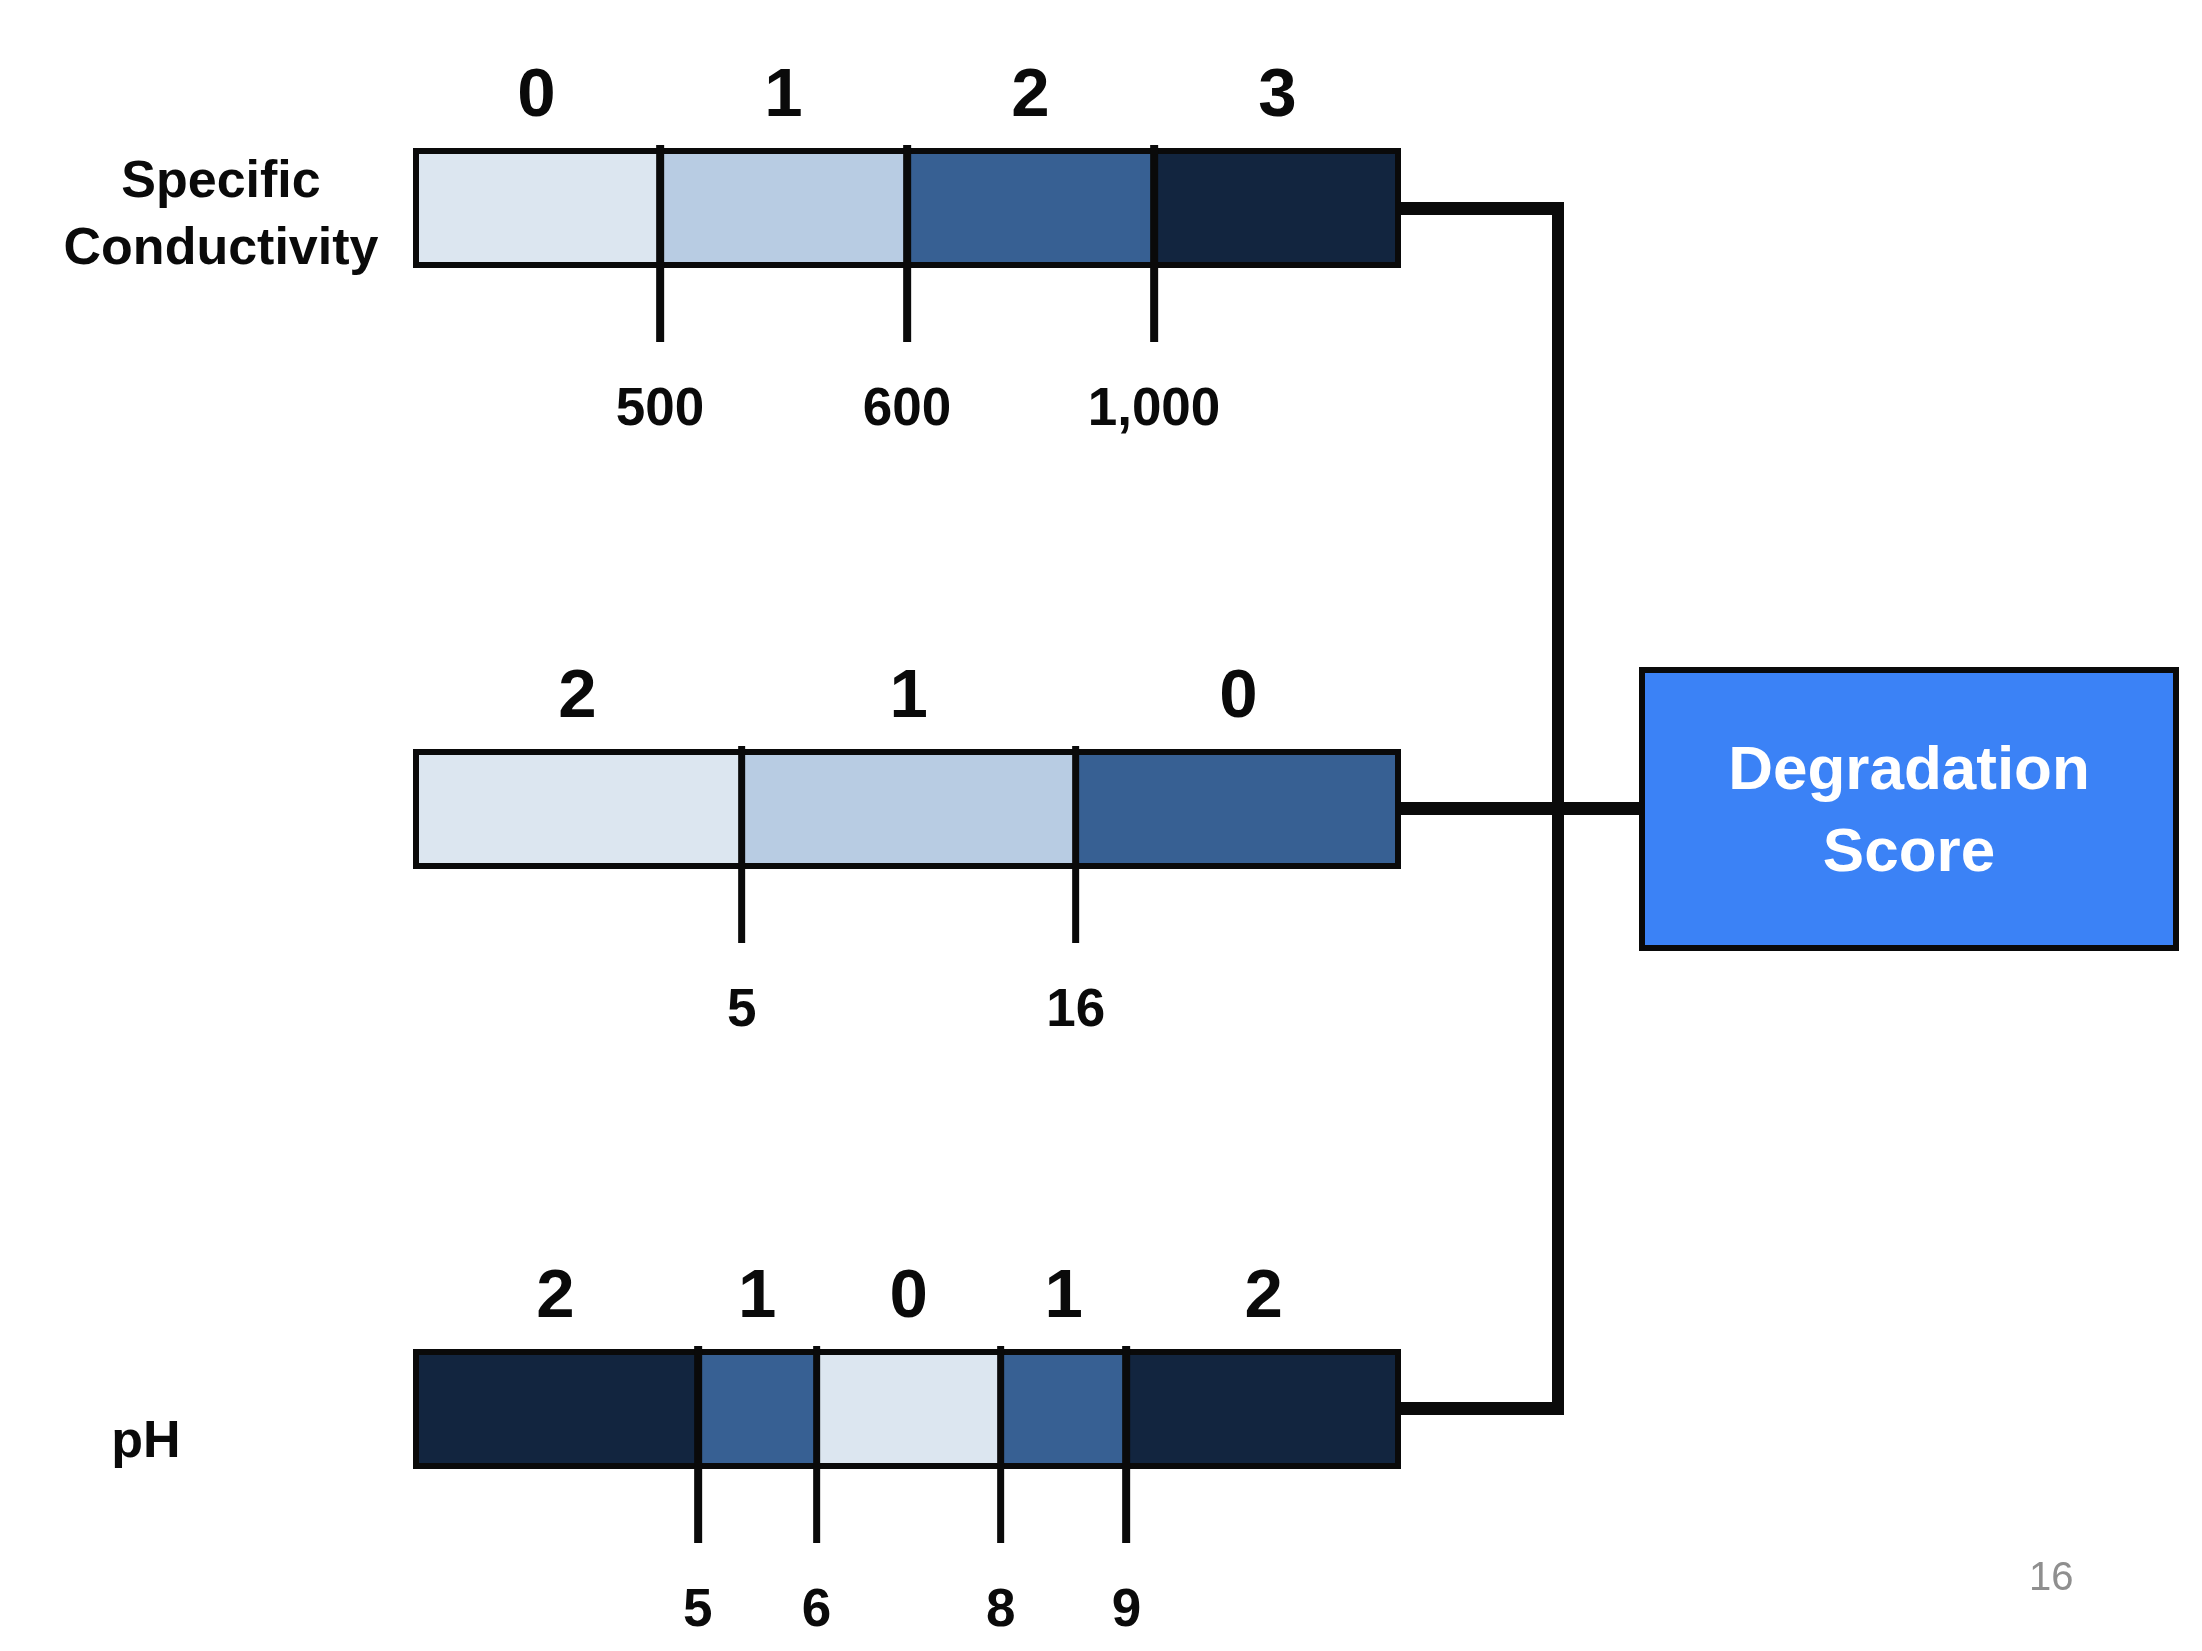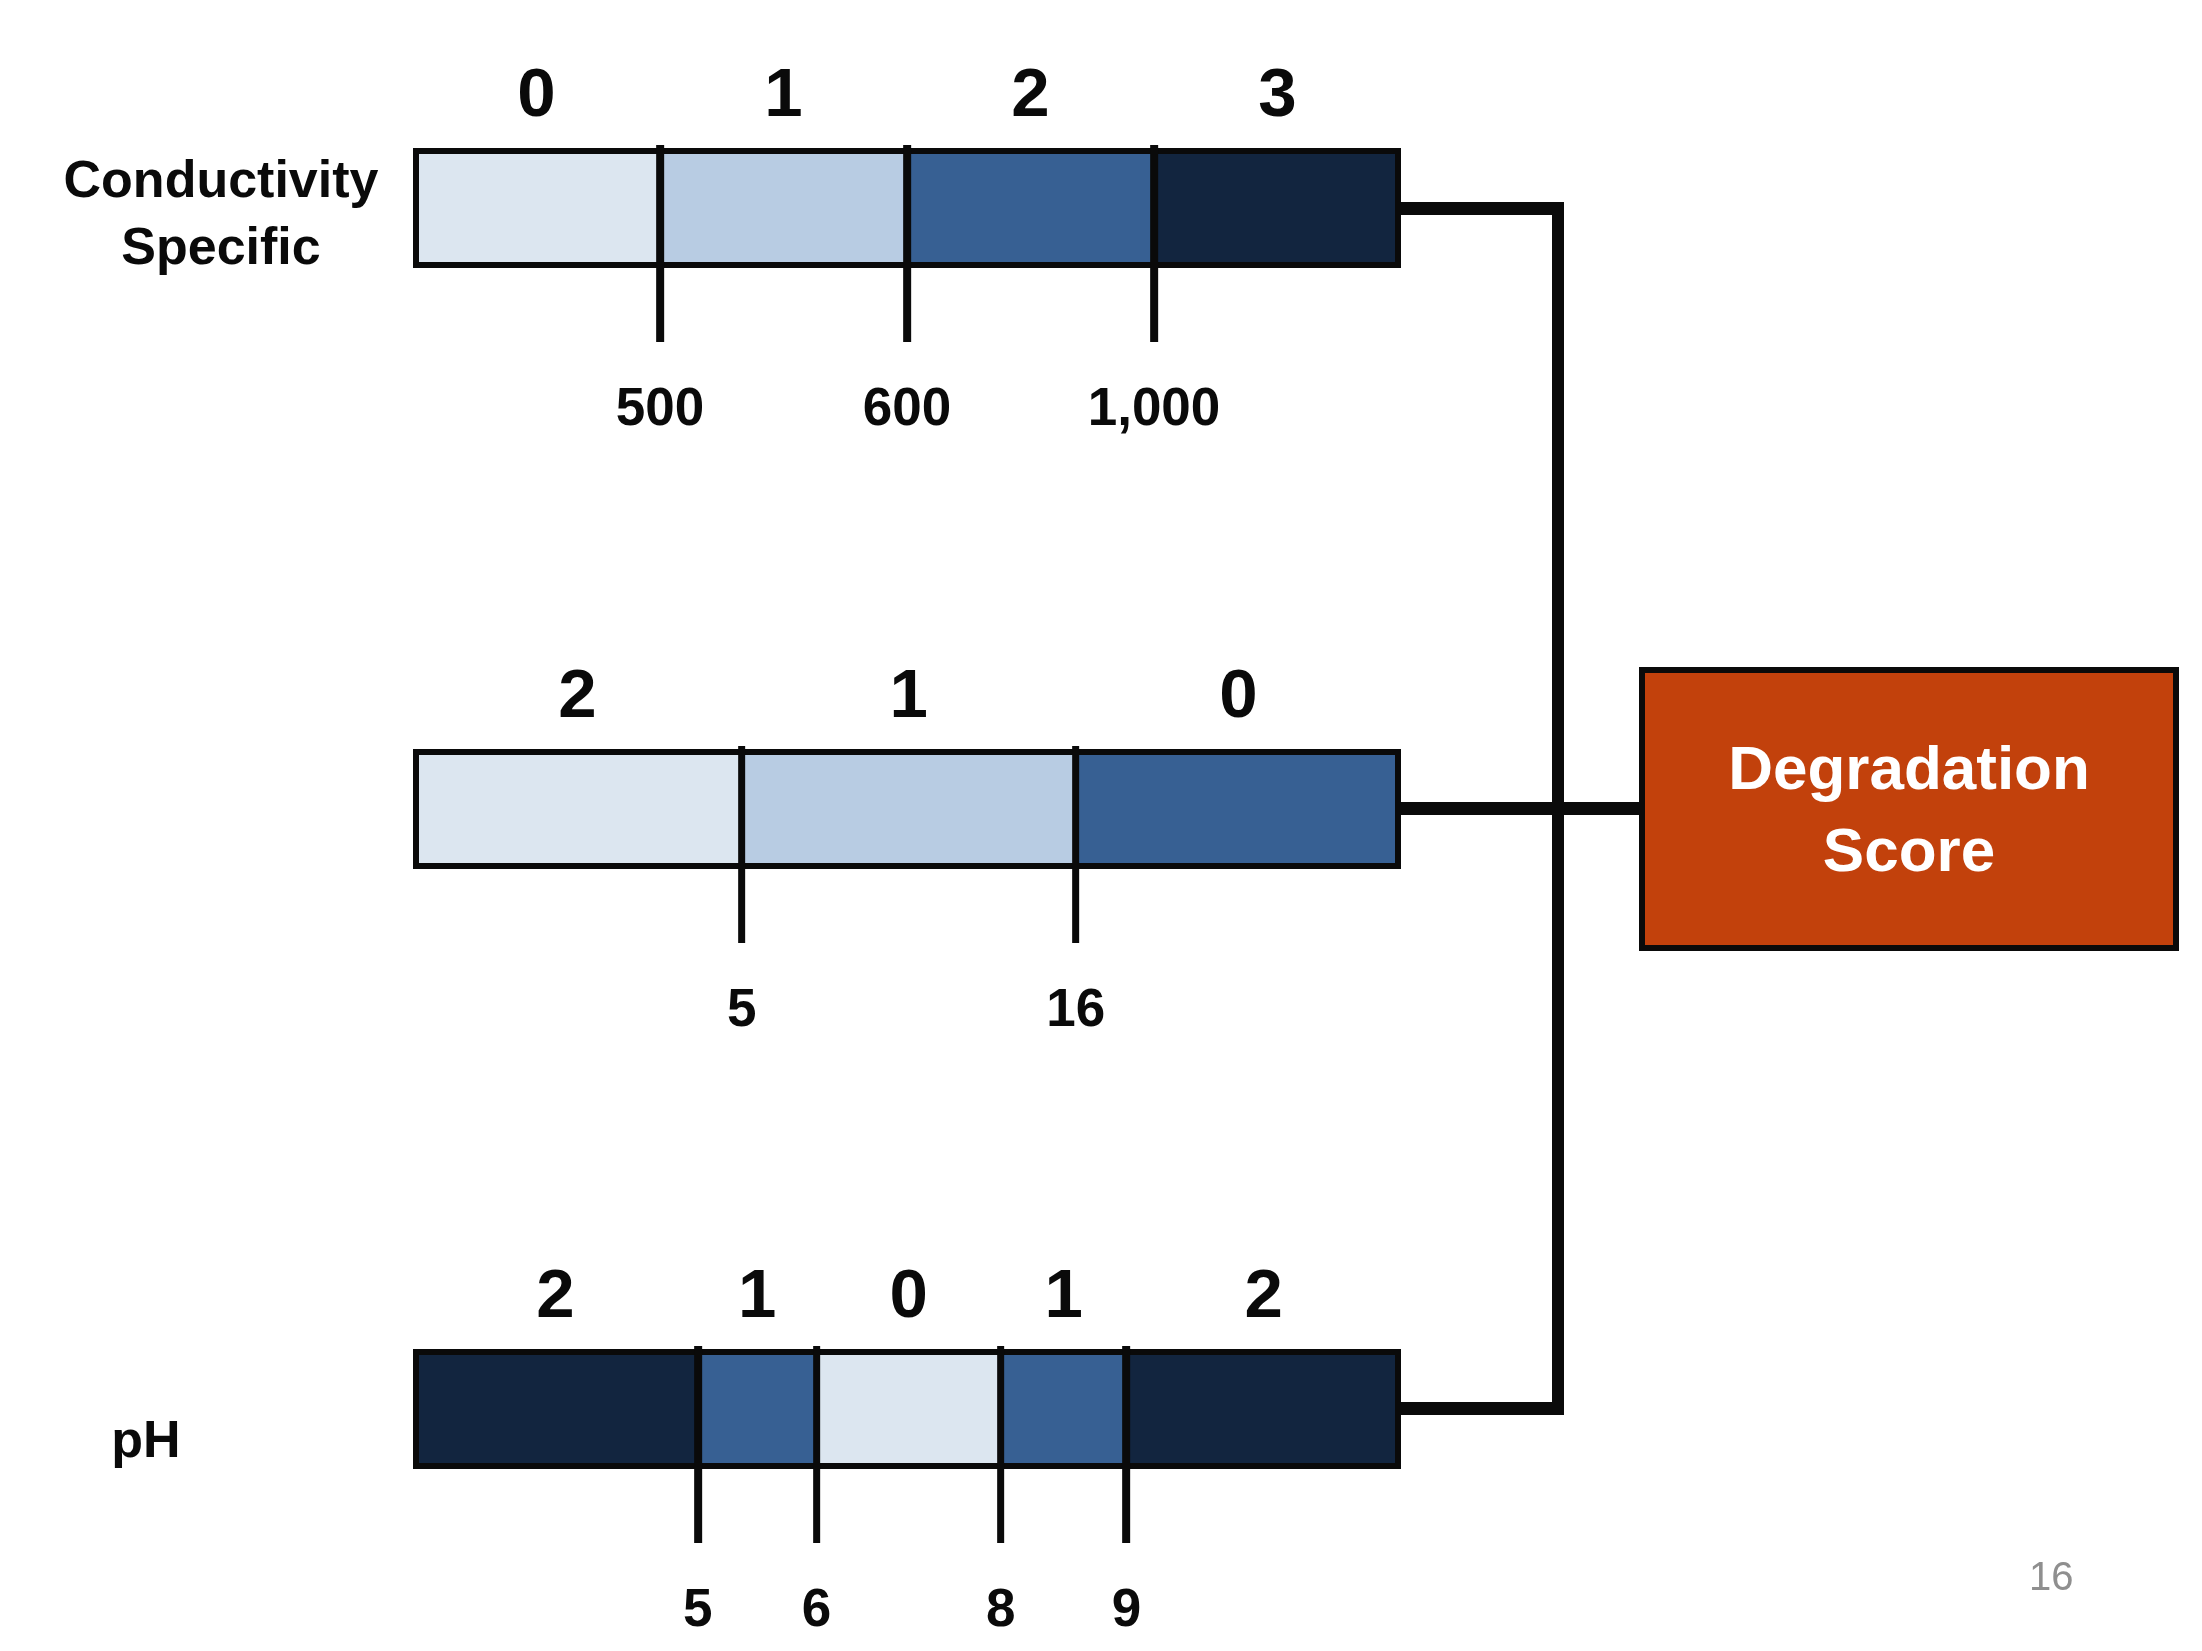--- a/index.html
+++ b/index.html
@@ -116,22 +116,22 @@
     color: #8f8f8f;
     font-weight: 400;
   }
 </style>
 </head>
 <body>
 
 <div id="canvas">
 
   <div id="label0" class="side-label">
+    <div>Specific</div>
     <div>Conductivity</div>
-    <div>Specific</div>
   </div>
   <div id="label2" class="side-label">
     <div>pH</div>
   </div>
 
   <section id="scale0" class="scale">
     <div class="bar">
         <div class="segment" style="left: 0%; width: 25%; background: rgb(220, 230, 240);"></div>
         <div class="segment" style="left: 25%; width: 25%; background: rgb(184, 204, 227);"></div>
         <div class="segment" style="left: 50%; width: 25%; background: rgb(55, 96, 147);"></div>
@@ -183,21 +183,21 @@
       <span class="tick-label" style="left: 59.49%;">8</span>
       <div class="tick-line" style="left: 72.21%;"></div>
       <span class="tick-label" style="left: 72.21%;">9</span>
     </section>
 
   <div id="stub-top" class="connector" style="background: rgb(10, 10, 10);"></div>
   <div id="stub-middle" class="connector" style="background: rgb(10, 10, 10);"></div>
   <div id="stub-bottom" class="connector" style="background: rgb(10, 10, 10);"></div>
   <div id="trunk" class="connector" style="background: rgb(10, 10, 10);"></div>
 
-  <div class="score-box" style="background: #c2410c; color: rgb(255, 255, 255);">
+  <div class="score-box" style="background: #3b82f6; color: rgb(255, 255, 255);">
     <div>Degradation</div>
     <div>Score</div>
   </div>
 
   <div class="page-number" style="color: rgb(143, 143, 143);">16</div>
 
 </div>
 
 
 </body></html>

